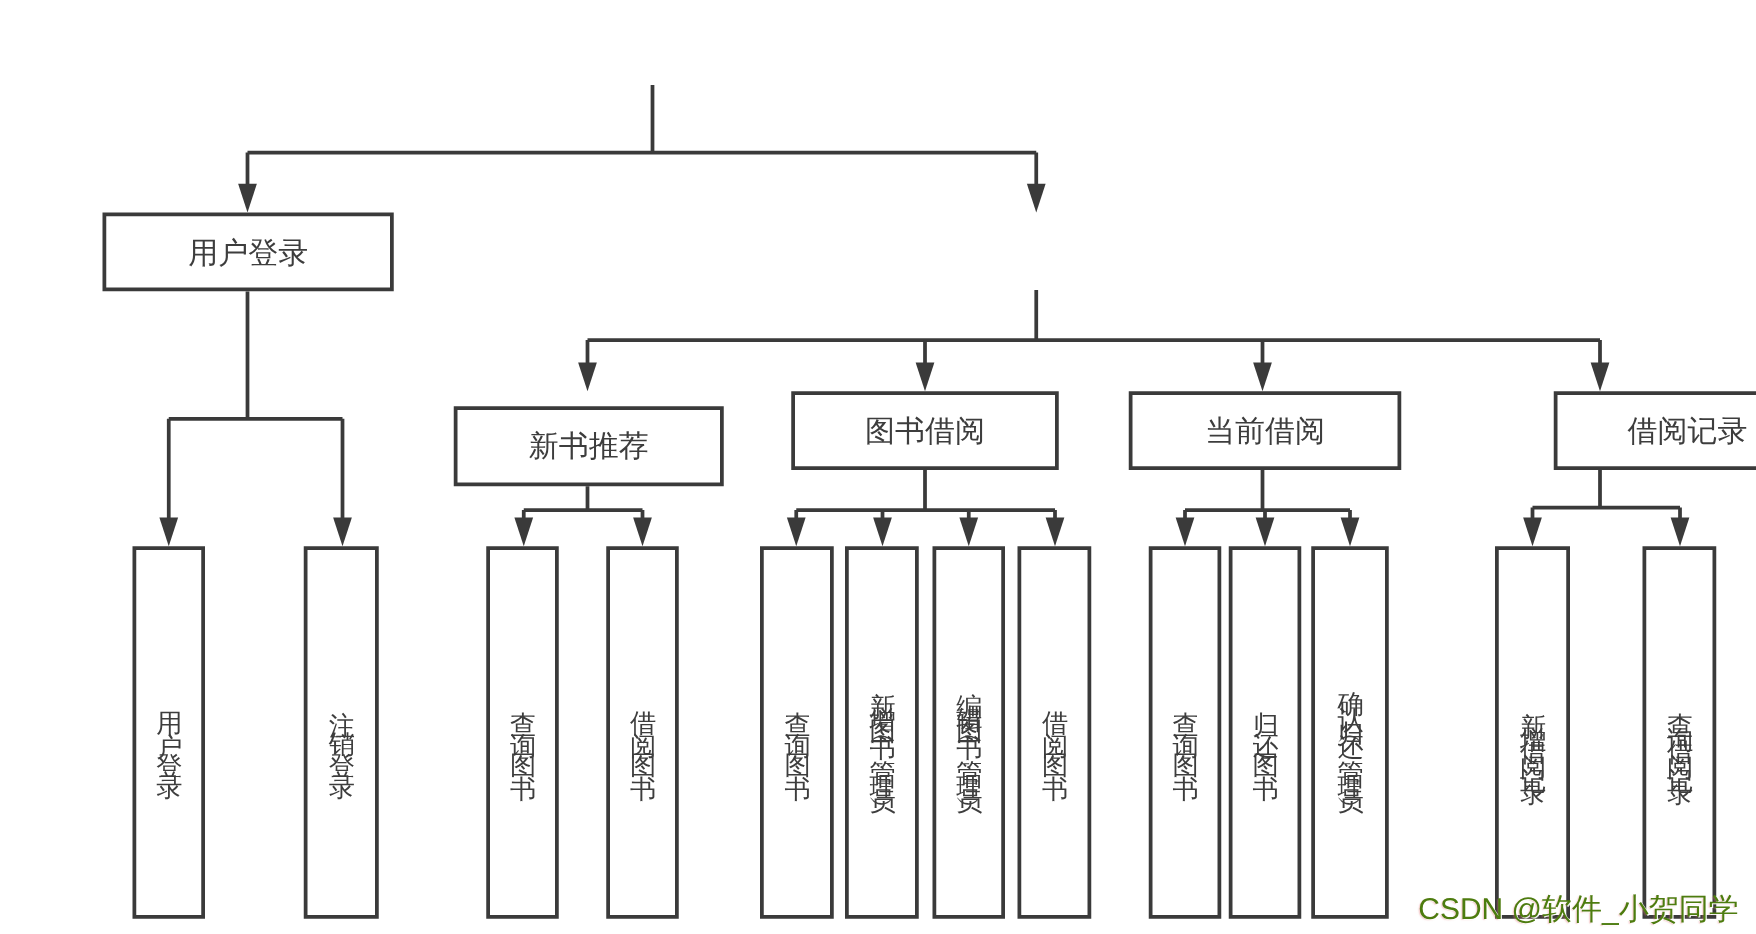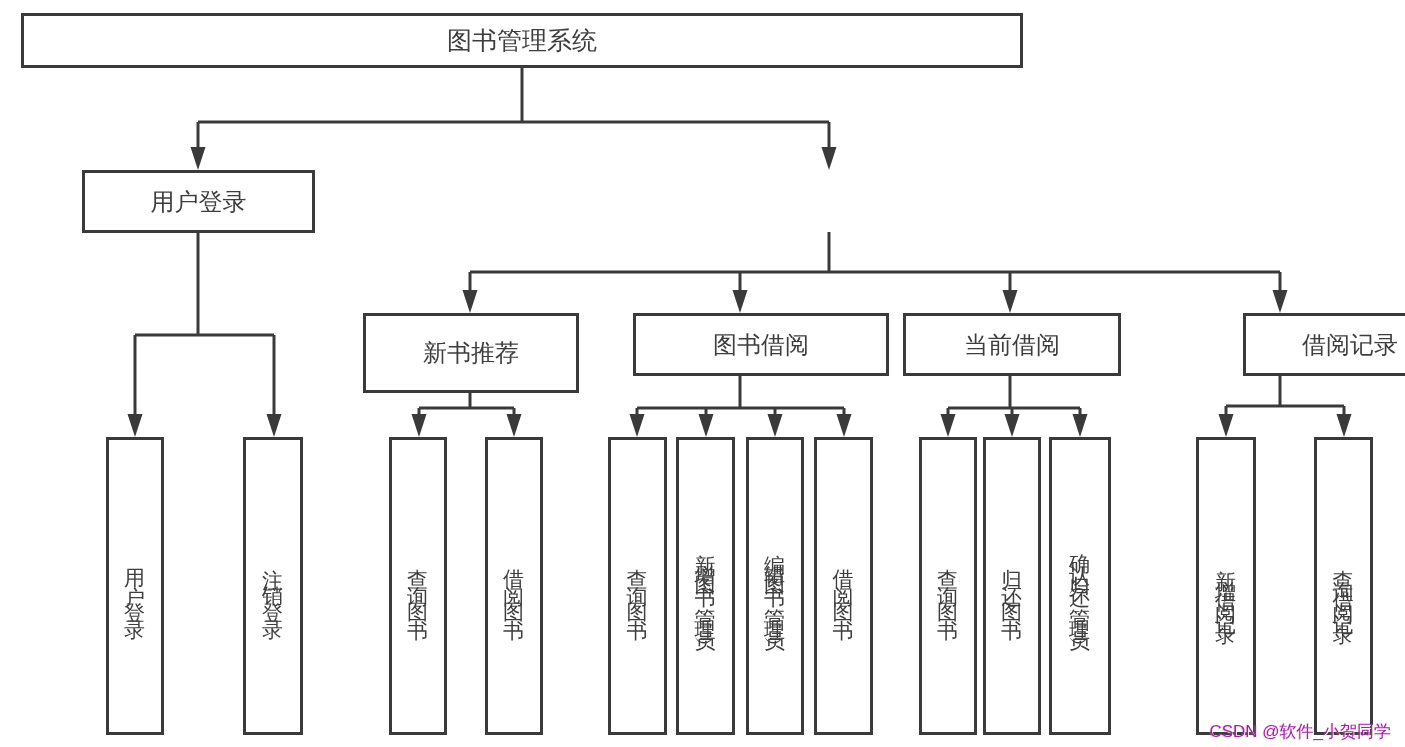--- a/index.html
+++ b/index.html
@@ -50,22 +50,22 @@
     font-size: 21px;
     letter-spacing: 11px;
     line-height: 1;
     white-space: nowrap;
   }
   .vbox.short span { letter-spacing: 17px; }
   .watermark {
     position: absolute;
     right: 14px;
     bottom: 4px;
-    font-size: 17px;
-    color: #a21caf;
+    font-size: 24px;
+    color: #4d7c0f;
     text-shadow: 1px 1px 0 rgba(255, 255, 255, 0.9), -1px 1px 1px rgba(225, 120, 120, 0.35);
     white-space: nowrap;
   }
 </style>
 </head>
 <body>
 
 <div id="canvas">
 
   <svg id="connectors" width="1405" height="747" viewBox="0 0 1405 747">
@@ -127,26 +127,25 @@
       <polygon points="767.5,414 782.5,414 775,437"></polygon>
       <polygon points="836.5,414 851.5,414 844,437"></polygon>
       <polygon points="940.5,414 955.5,414 948,437"></polygon>
       <polygon points="1004.5,414 1019.5,414 1012,437"></polygon>
       <polygon points="1072.5,414 1087.5,414 1080,437"></polygon>
       <polygon points="1218.5,414 1233.5,414 1226,437"></polygon>
       <polygon points="1336.5,414 1351.5,414 1344,437"></polygon>
     </g>
   </svg>
 
-  <div class="box root" style="left:21px; top:13px; width:1002px; height:55px;">图书管理系统</div>
 
   <div class="box node" style="left:82px; top:170px; width:233px; height:63px;">用户登录</div>
 
-  <div class="box node" style="left:363px; top:313px; width:216px; height:80px;">新书推荐</div>
-  <div class="box node" style="left:633px; top:313px; width:256px; height:63px;">图书借阅</div>
+  <div class="box node" style="left:363px; top:325px; width:216px; height:64px;">新书推荐</div>
+  <div class="box node" style="left:633px; top:313px; width:214px; height:63px;">图书借阅</div>
   <div class="box node" style="left:903px; top:313px; width:218px; height:63px;">当前借阅</div>
   <div class="box node" style="left:1243px; top:313px; width:214px; height:63px;">借阅记录</div>
 
   <div class="vbox short" style="left:106px; width:58px;">
     <span>用户登录</span>
   </div>
   <div class="vbox short" style="left:243px; width:60px;">
     <span>注销登录</span>
   </div>
 

